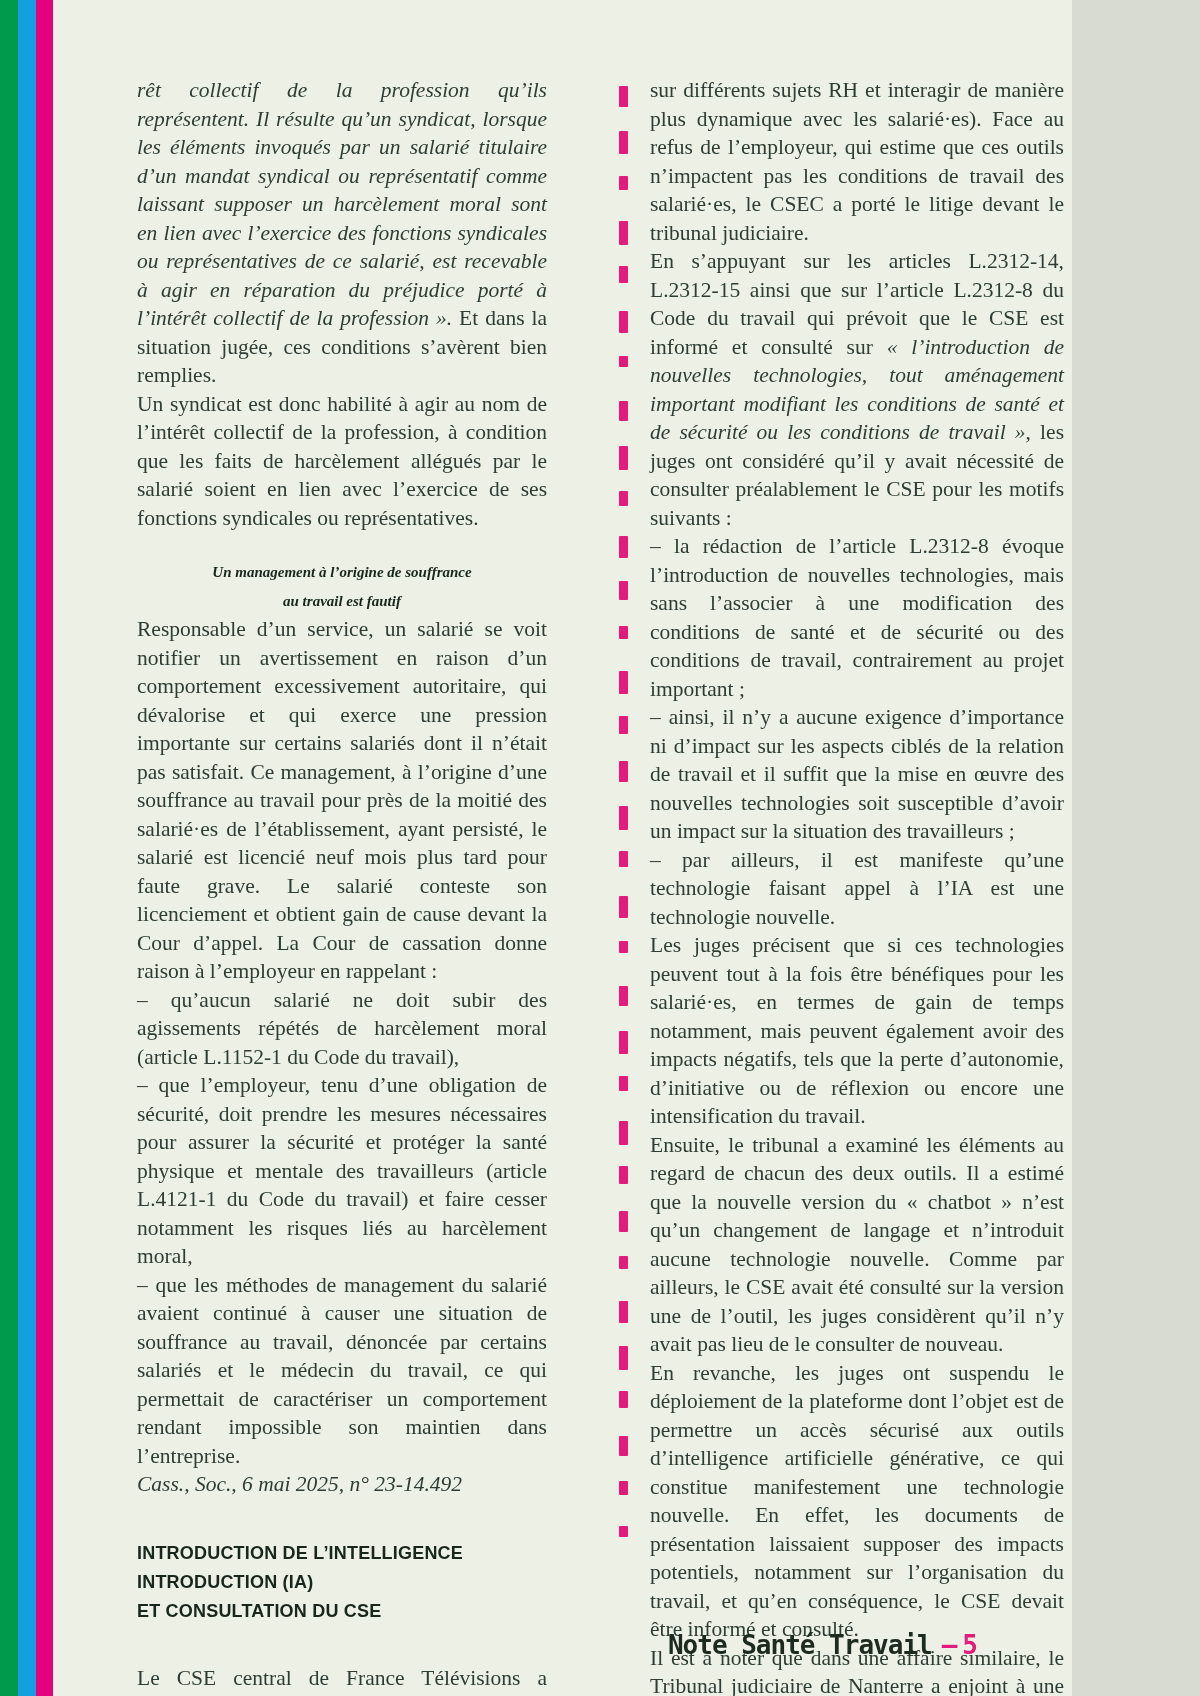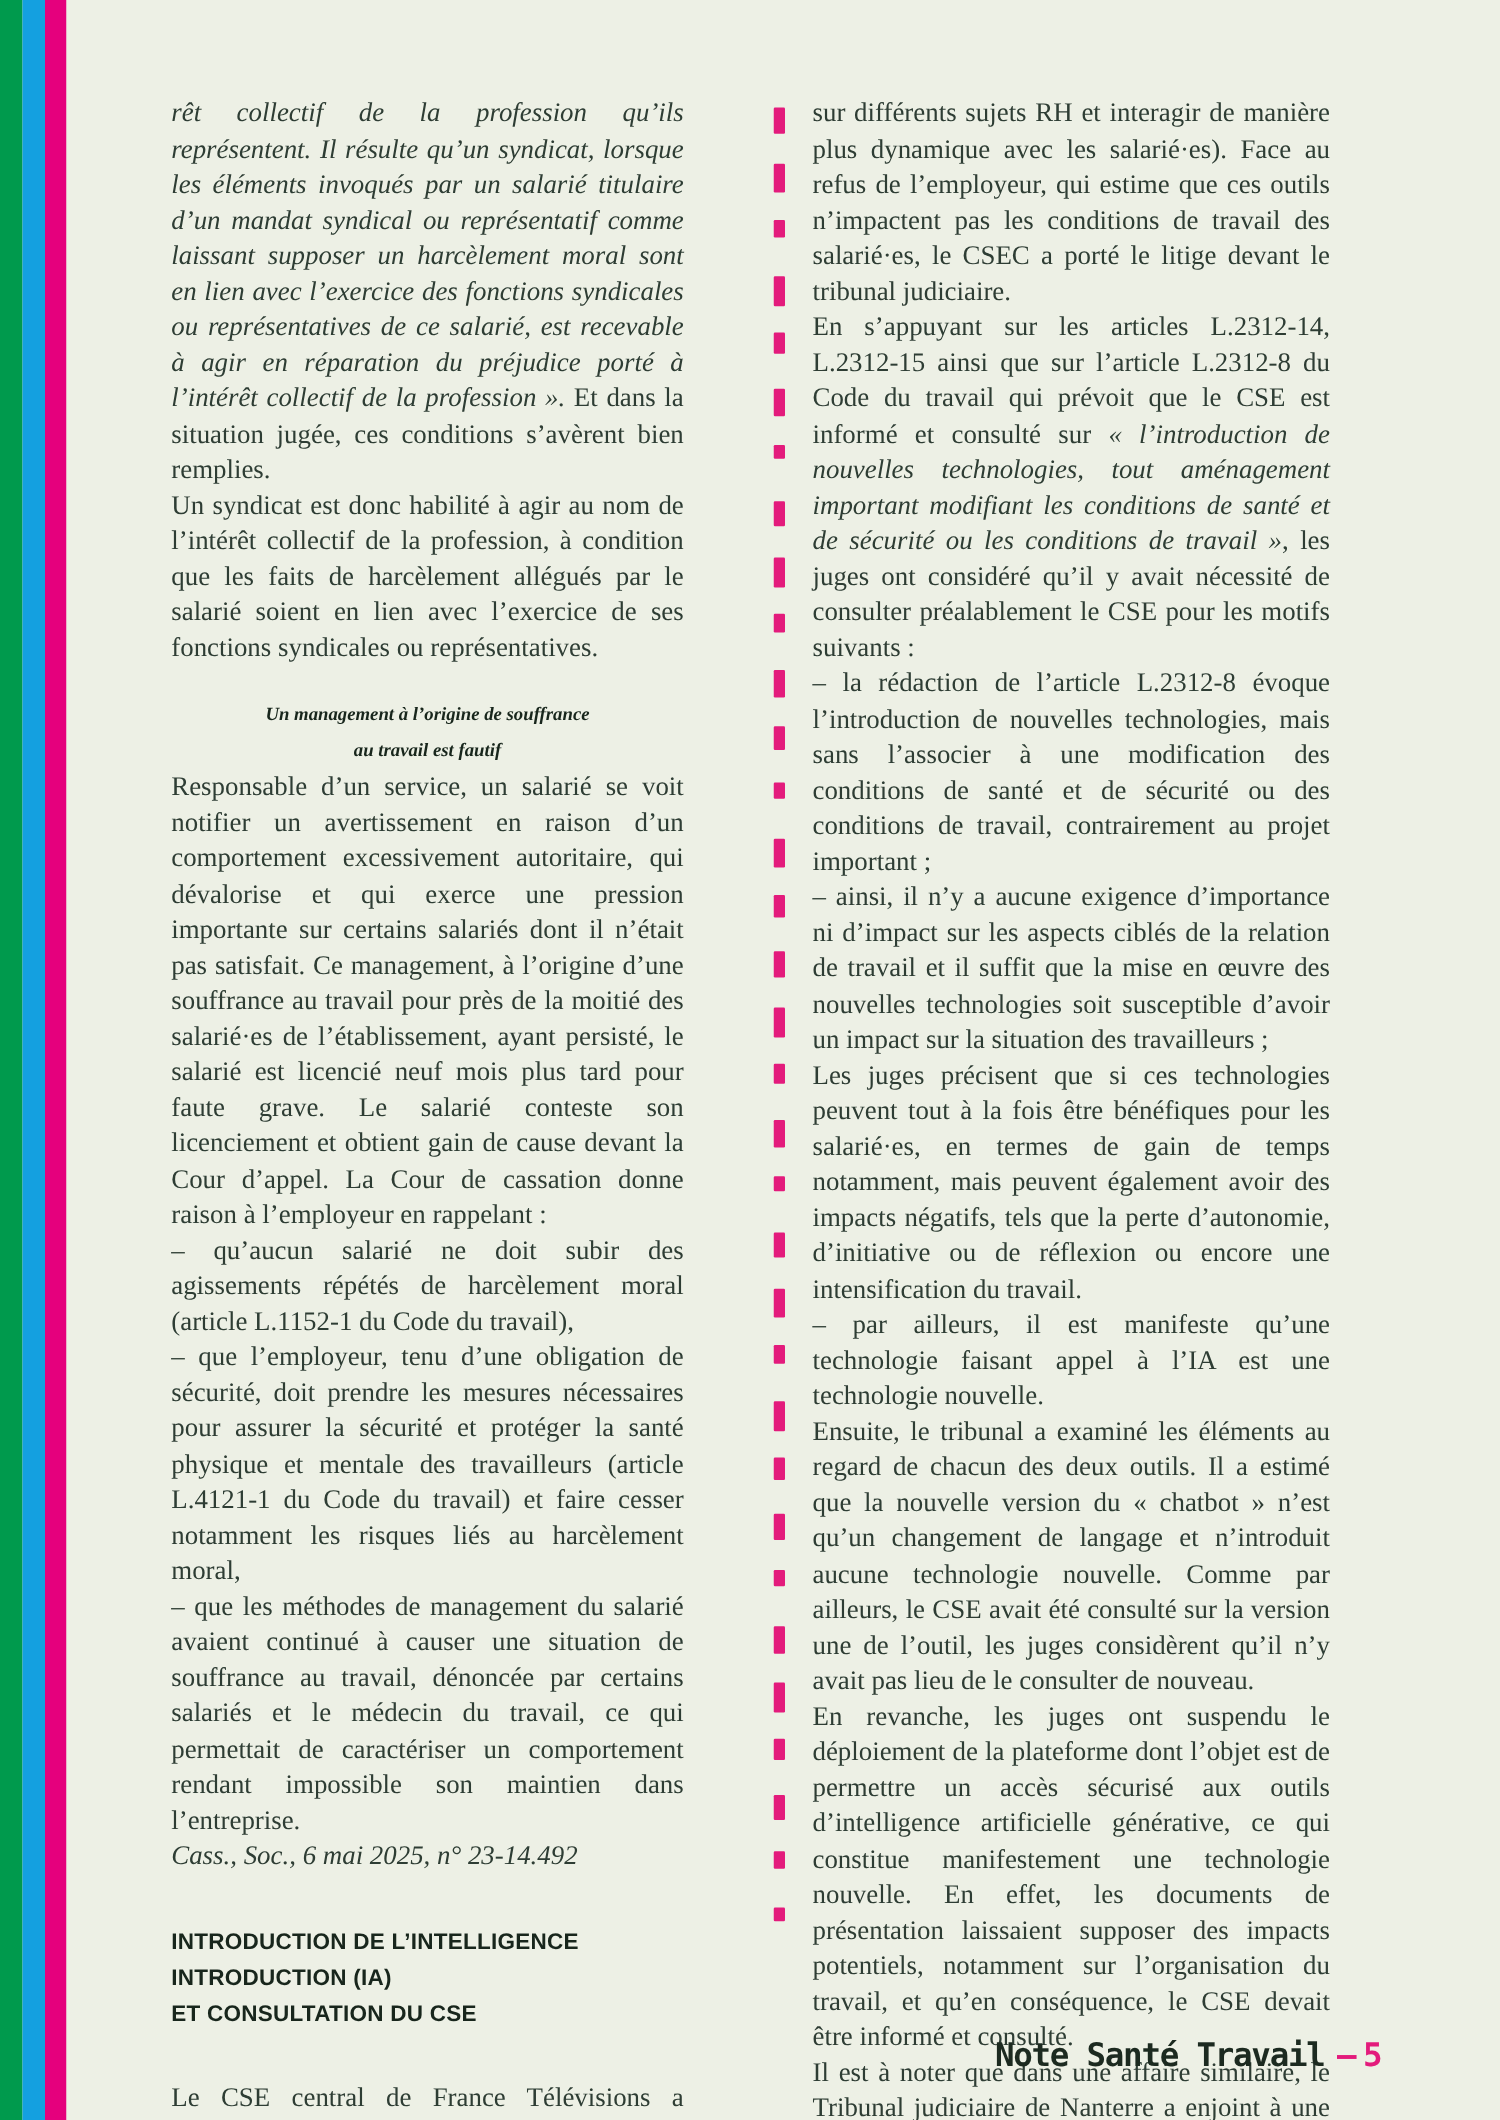--- a/index.html
+++ b/index.html
@@ -8,25 +8,26 @@
     --heading:#18261c;
     --pink:#e31b7c;
     --bar-green:#009a4d;
     --bar-blue:#14a0e0;
     --bar-pink:#e5007d;
   }
   html,body{margin:0;padding:0;}
   body{background:#d8dbd2;}
   .page{
     position:relative;
-    width:1200px;height:1696px;
+    width:1060px;height:1696px;
     background:var(--bg);
     overflow:hidden;
     font-family:"Liberation Serif","DejaVu Serif",serif;
     color:var(--text);
+    padding-left:12px;
   }
   
   .bar{position:absolute;top:0;bottom:0;}
   .bar-green{left:0;width:18px;background:var(--bar-green);}
   .bar-blue{left:18px;width:18px;background:var(--bar-blue);}
   .bar-pink{left:36px;width:17px;background:var(--bar-pink);}
 
   
   .col{
     position:absolute;top:76px;
@@ -127,22 +128,22 @@
       <div class="dash" style="height: 20px; margin-bottom: 25px;"></div>
       <div class="dash" style="height: 14px; margin-bottom: 31px;"></div>
       <div class="dash" style="height: 11px; margin-bottom: 34px;"></div>
     </div>
 
   <div class="col col-right">
     <p>sur différents sujets RH et interagir de manière plus dynamique avec les salarié·es). Face au refus de l’employeur, qui estime que ces outils n’impactent pas les conditions de travail des salarié·es, le CSEC a porté le litige devant le tribunal judiciaire.</p>
     <p><span>En s’appuyant sur les articles L.2312-14, L.2312-15 ainsi que sur l’article L.2312-8 du Code du travail qui prévoit que le CSE est informé et consulté sur </span><span class="it">« l’introduction de nouvelles technologies, tout aménagement important modifiant les conditions de santé et de sécurité ou les conditions de travail »</span><span>, les juges ont considéré qu’il y avait nécessité de consulter préalablement le CSE pour les motifs suivants :</span></p>
     <p>– la rédaction de l’article L.2312-8 évoque l’introduction de nouvelles technologies, mais sans l’associer à une modification des conditions de santé et de sécurité ou des conditions de travail, contrairement au projet important ;</p>
     <p>– ainsi, il n’y a aucune exigence d’importance ni d’impact sur les aspects ciblés de la relation de travail et il suffit que la mise en œuvre des nouvelles technologies soit susceptible d’avoir un impact sur la situation des travailleurs ;</p>
+    <p>– par ailleurs, il est manifeste qu’une technologie faisant appel à l’IA est une technologie nouvelle.</p>
     <p>Les juges précisent que si ces technologies peuvent tout à la fois être bénéfiques pour les salarié·es, en termes de gain de temps notamment, mais peuvent également avoir des impacts négatifs, tels que la perte d’autonomie, d’initiative ou de réflexion ou encore une intensification du travail.</p>
-    <p>– par ailleurs, il est manifeste qu’une technologie faisant appel à l’IA est une technologie nouvelle.</p>
     <p>Ensuite, le tribunal a examiné les éléments au regard de chacun des deux outils. Il a estimé que la nouvelle version du « chatbot » n’est qu’un changement de langage et n’introduit aucune technologie nouvelle. Comme par ailleurs, le CSE avait été consulté sur la version une de l’outil, les juges considèrent qu’il n’y avait pas lieu de le consulter de nouveau.</p>
     <p>En revanche, les juges ont suspendu le déploiement de la plateforme dont l’objet est de permettre un accès sécurisé aux outils d’intelligence artificielle générative, ce qui constitue manifestement une technologie nouvelle. En effet, les documents de présentation laissaient supposer des impacts potentiels, notamment sur l’organisation du travail, et qu’en conséquence, le CSE devait être informé et consulté.</p>
     <p>Il est à noter que dans une affaire similaire, le Tribunal judiciaire de Nanterre a enjoint à une entreprise, le 14 février 2025, de suspendre le déploiement d’outils d’intelligence artificielle tant que le CSE ne serait pas consulté.</p>
 
   </div>
 
   <div class="footer">
     <span>Note Santé Travail</span><span class="pink sep">—</span><span class="pink">5</span>
   </div>
 

